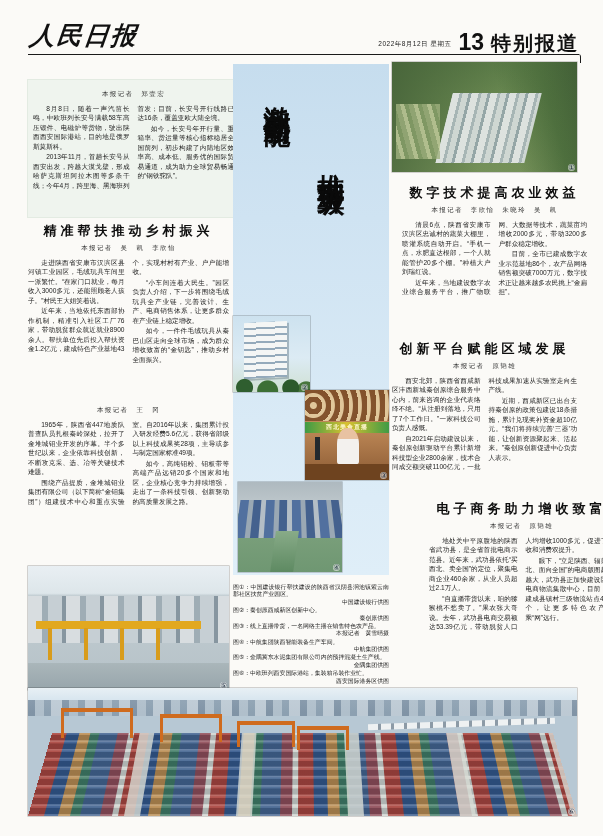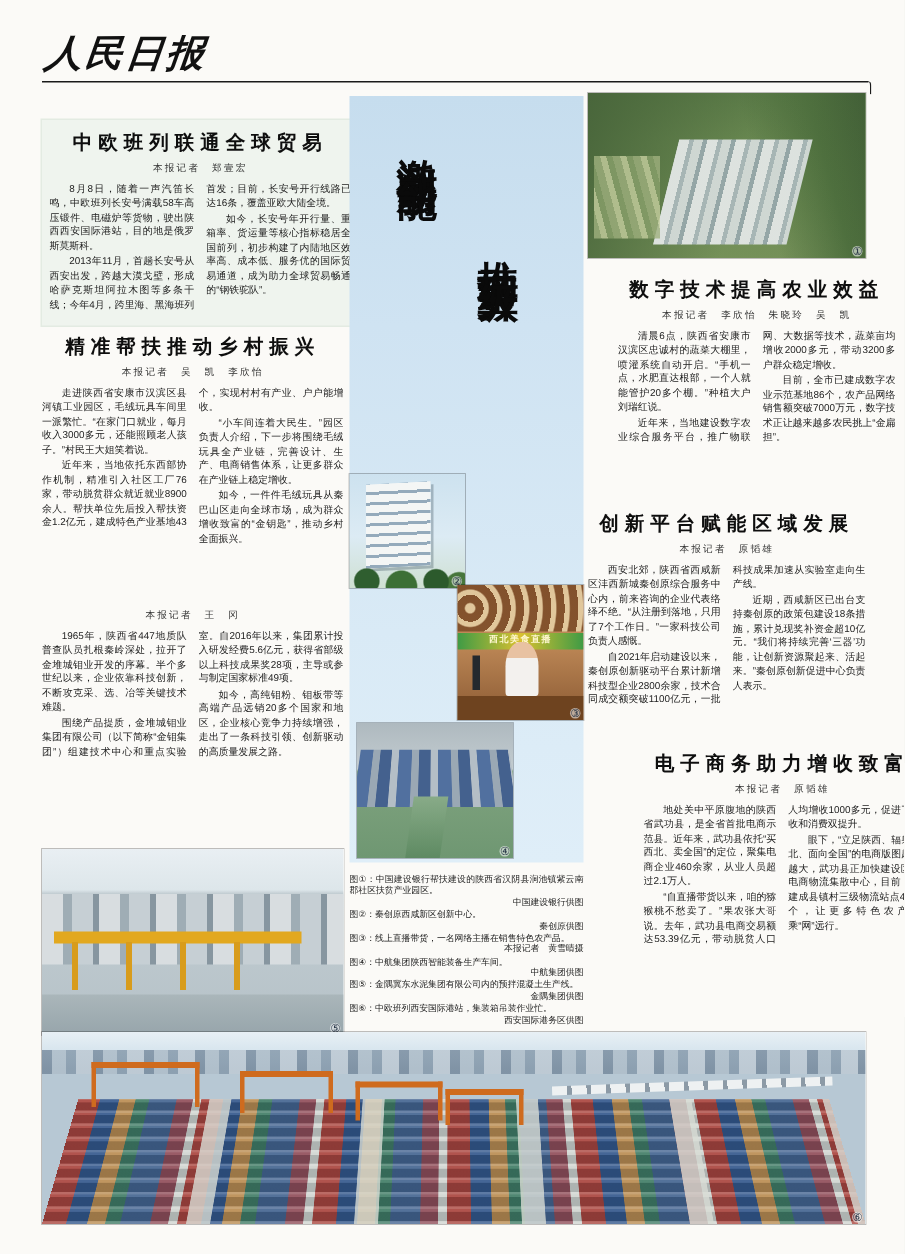--- a/index.html
+++ b/index.html
@@ -82,42 +82,46 @@
 
   
   #captions{position:absolute;left:233px;top:584px;width:156px;font-size:5.9px;line-height:1.25;color:#222;}
   .cap-text{text-align:justify;}
   .cap-credit{text-align:right;margin-bottom:1px;}
 
   
   #art-l1{left:28px;top:80px;width:201px;height:127px;}
   #art-l2{left:28px;top:222px;width:201px;height:174px;}
   #art-l3{left:28px;top:402px;width:201px;height:158px;}
-  #art-r1{left:412px;top:184px;width:185px;height:146px;}
+  #art-r1{left:402px;top:184px;width:185px;height:146px;}
   #art-r2{left:392px;top:340px;width:185px;height:148px;}
   #art-r3{left:392px;top:500px;width:185px;height:166px;margin-left:37px;}
   #art-l1 .a-body{height:88px;}
   #art-l2 .a-body{height:136px;}
   #art-l3 .a-body{height:122px;}
   #art-r1 .a-body{height:110px;}
   #art-r2 .a-body{height:112px;}
   #art-r3 .a-body{height:132px;}
 </style>
 </head>
 <body>
 
 <div id="page">
 
   <div id="masthead">
     <div id="logo">人民日报</div>
+    <div id="mh-right">
+      <span id="mh-date">2022年8月12日  星期五</span>
+      <span id="mh-pagenum">13</span>
+      <span id="mh-section">特别报道</span>
+    </div>
     <div id="mh-corner"></div>
   </div>
 
   <div class="article tint pad" id="art-l1">
-    <div class="a-title">中欧班列联通全球贸易</div>
     <div class="a-byline">本报记者　郑壹宏</div>
     <div class="a-body">
       <p>8月8日，随着一声汽笛长鸣，中欧班列长安号满载58车高压锻件、电磁炉等货物，驶出陕西西安国际港站，目的地是俄罗斯莫斯科。</p>
       <p>2013年11月，首趟长安号从西安出发，跨越大漠戈壁，形成哈萨克斯坦阿拉木图等多条干线；今年4月，跨里海、黑海班列首发；目前，长安号开行线路已达16条，覆盖亚欧大陆全境。</p>
       <p>如今，长安号年开行量、重箱率、货运量等核心指标稳居全国前列，初步构建了内陆地区效率高、成本低、服务优的国际贸易通道，成为助力全球贸易畅通的“钢铁驼队”。</p>
     </div>
   </div>
 
   <div class="article" id="art-l2">
     <div class="a-title">精准帮扶推动乡村振兴</div>

